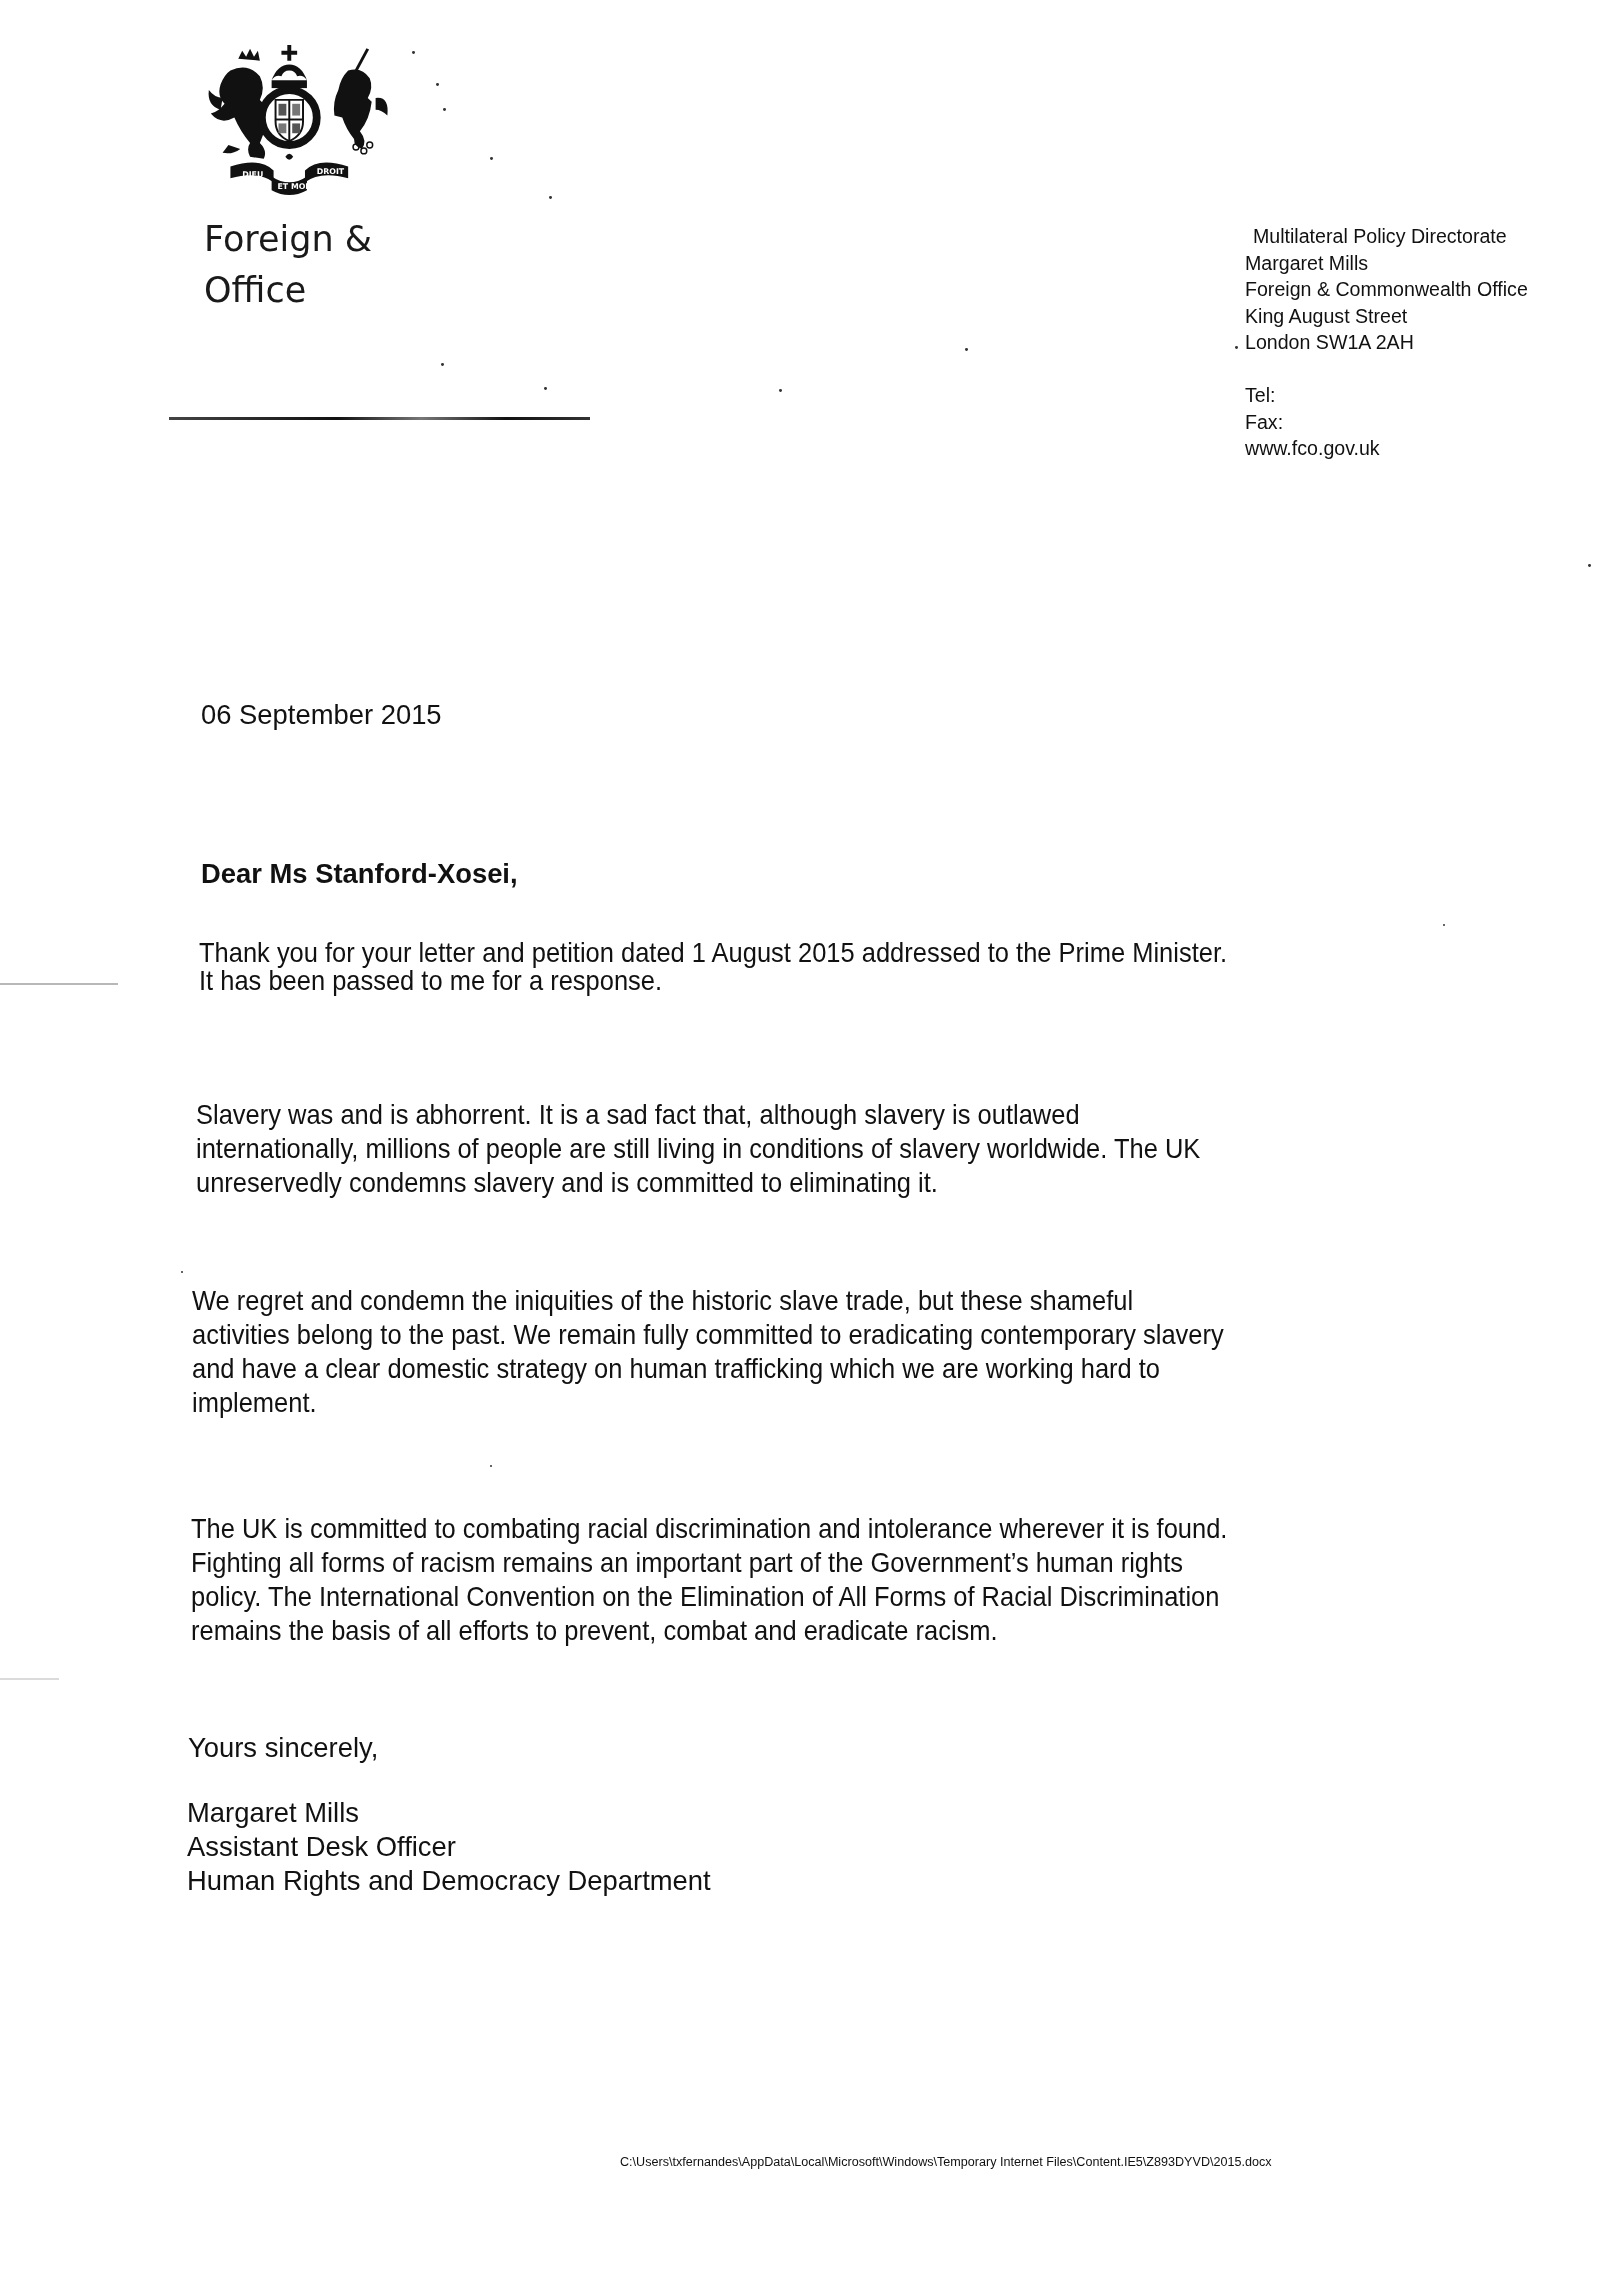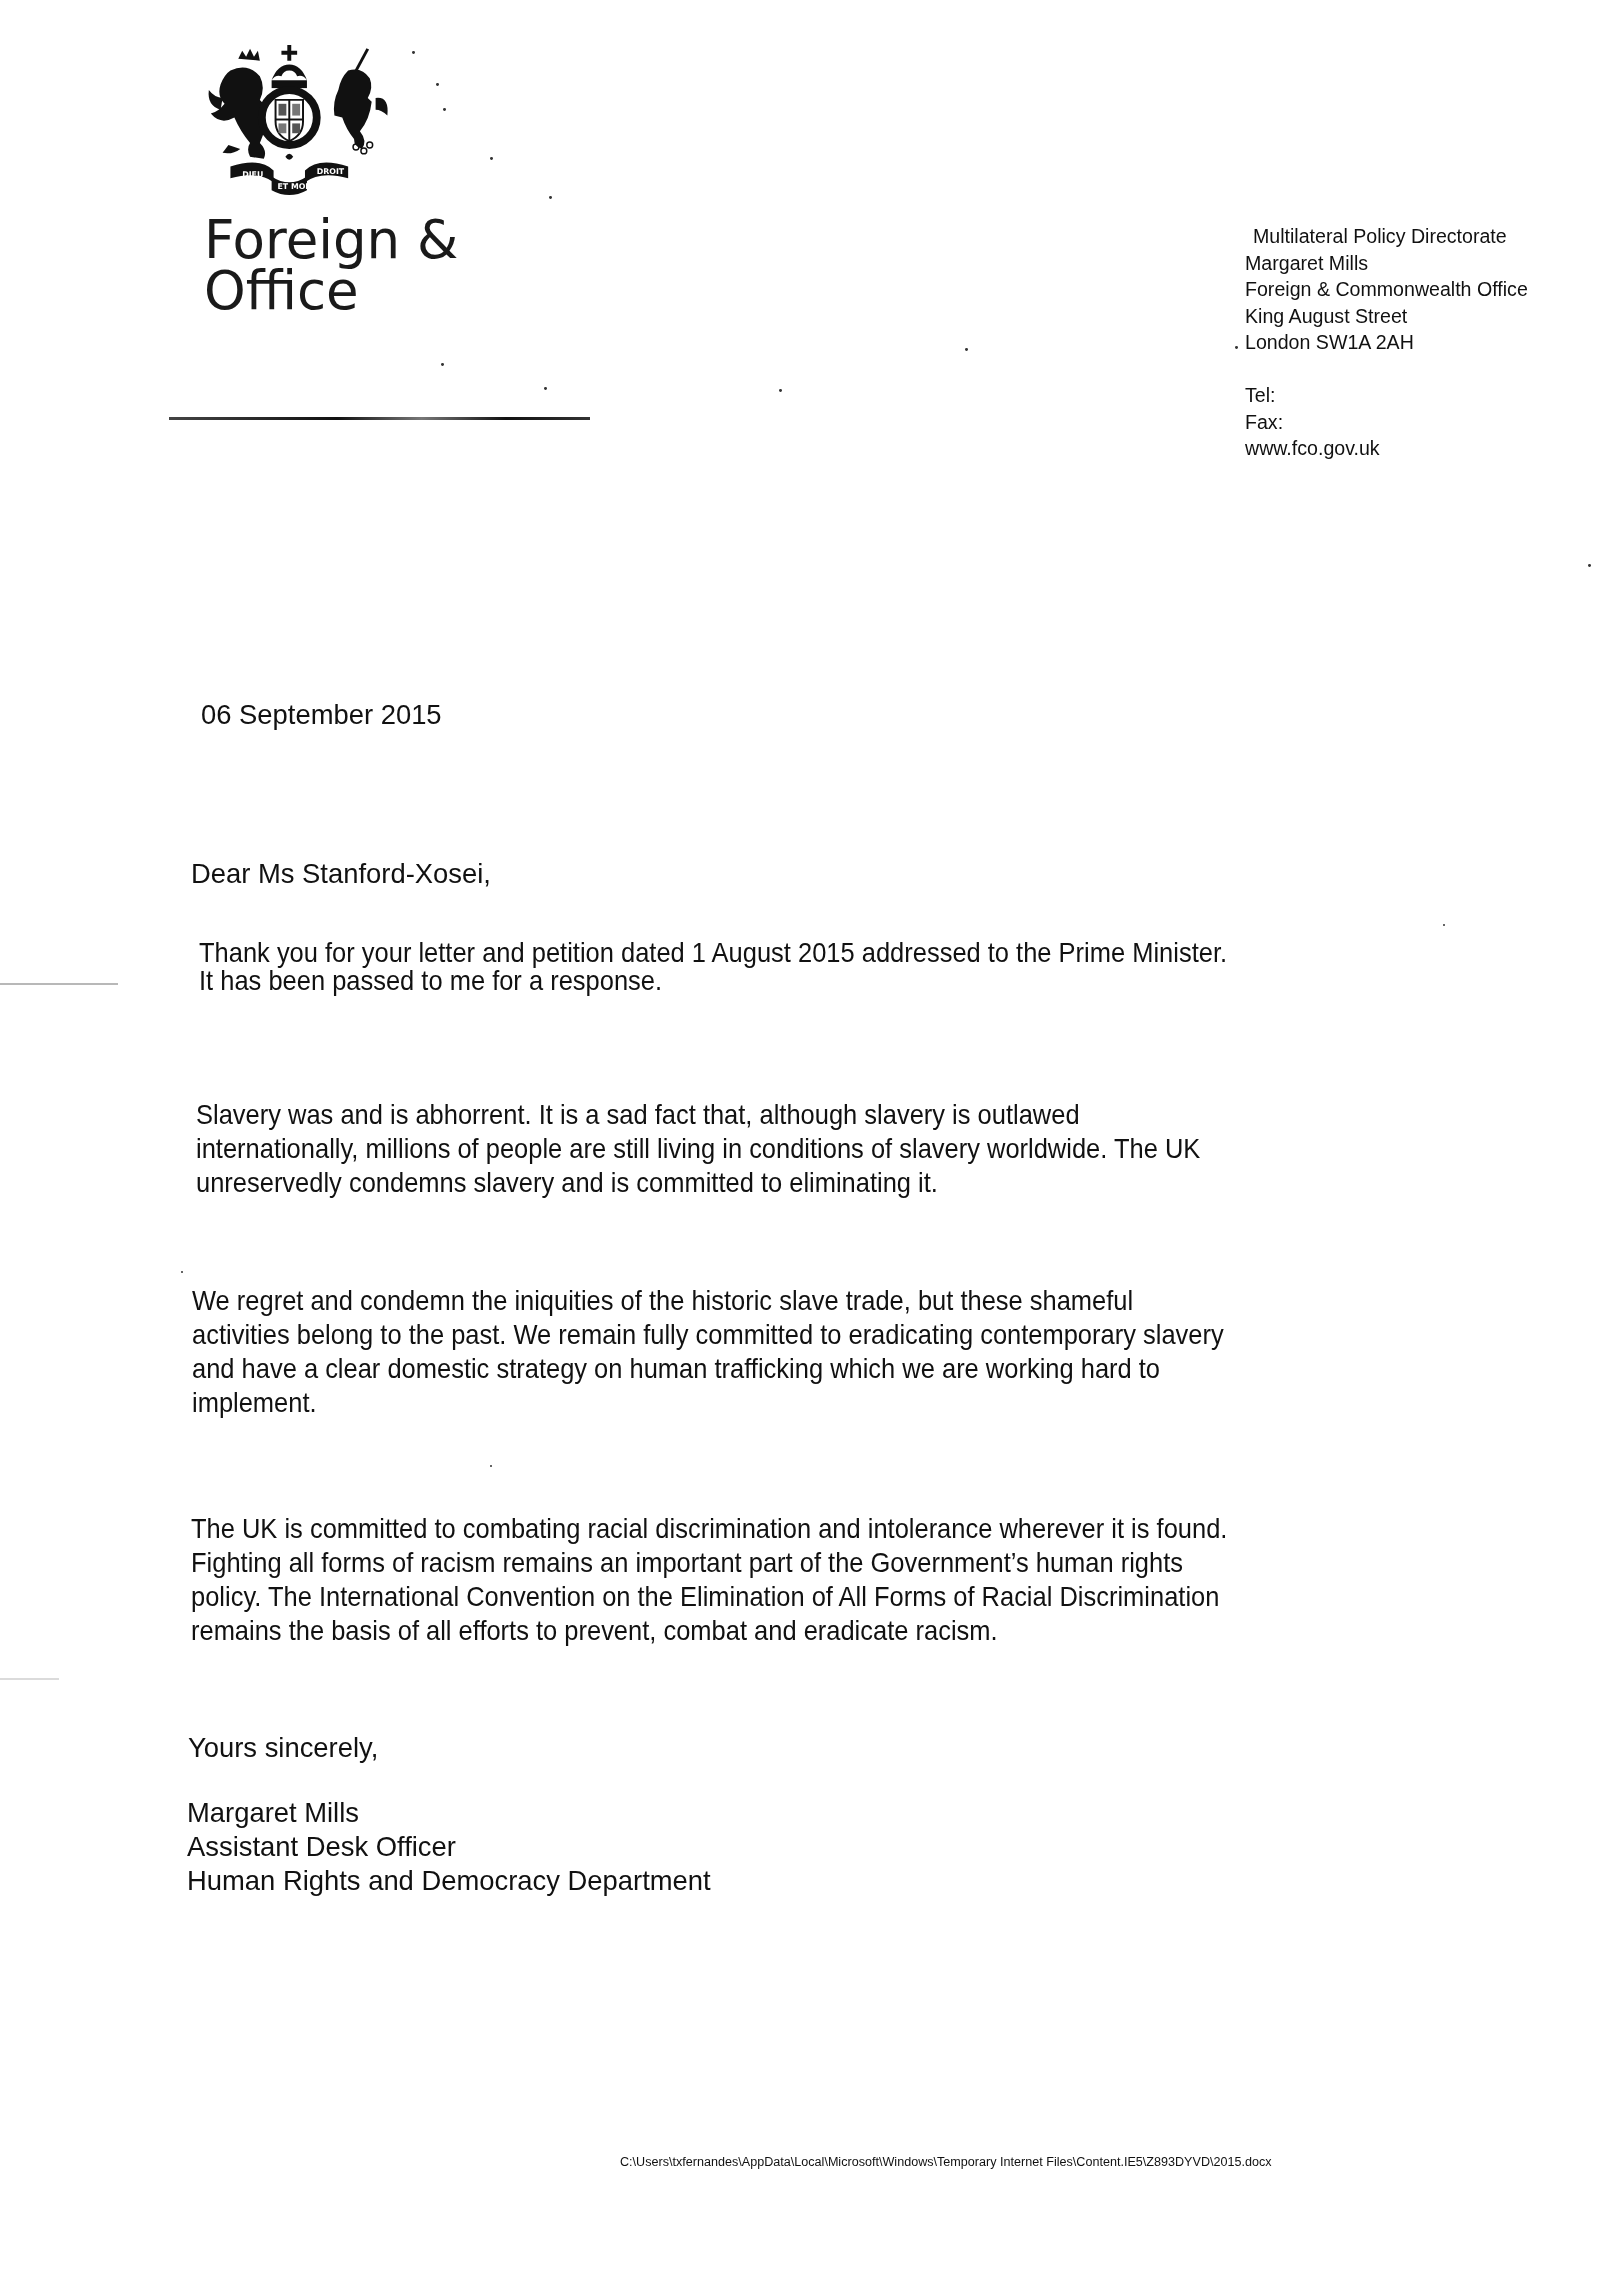--- a/index.html
+++ b/index.html
@@ -1,19 +1,19 @@
 <!DOCTYPE html>
 <html><head>
 <meta charset="utf-8">
 <style>
   html, body { margin: 0; padding: 0; background: #ffffff; }
   body { width: 1620px; height: 2292px; position: relative; overflow: hidden; color: #111; }
   .page { position: absolute; left: 0; top: 0; width: 1620px; height: 1864px; background: #fff; }
   .crest { position: absolute; left: 201px; top: 41px; width: 206px; height: 157px; }
-  .dept-name { position: absolute; left: 204px; top: 214px; font-family: "DejaVu Sans", sans-serif; font-size: 53px; line-height: 51px; color: #1a1a1a; letter-spacing: 0px; font-weight: normal; }
+  .dept-name { position: absolute; left: 204px; top: 214px; font-family: "DejaVu Sans", sans-serif; font-size: 35px; line-height: 51px; color: #1a1a1a; letter-spacing: 0px; font-weight: normal; }
   .dept-name div { white-space: nowrap; }
   .header-rule { position: absolute; left: 169px; top: 417px; width: 421px; height: 2.9px; background: linear-gradient(90deg, #444 0%, #111 40%, #777 60%, #111 80%, #333 100%); }
   .addr { position: absolute; left: 1245px; top: 223px; font-family: "Liberation Sans", sans-serif; font-size: 19.6px; line-height: 26.5px; color: #111; }
   .addr .bold { font-weight: normal; margin-left: 8px; }
   .addr .gap { height: 26.5px; }
   .body-text { position: absolute; font-family: "Liberation Sans", sans-serif; font-size: 27.4px; line-height: 34px; color: #111; white-space: nowrap; }
   .p-narrow { transform: scaleX(0.93); transform-origin: left top; }
   .footer-path { position: absolute; left: 620px; top: 2154px; font-family: "Liberation Sans", sans-serif; font-size: 13.7px; color: #111; white-space: nowrap; transform: scaleX(0.92); transform-origin: left top; }
   .speck { position: absolute; background: #333; border-radius: 50%; }
   .scan-line { position: absolute; height: 2px; background: #888; opacity: 0.6; }
@@ -76,21 +76,21 @@
     <div>King August Street</div>
     <div>London SW1A 2AH</div>
     <div class="gap"></div>
     <div>Tel:</div>
     <div>Fax:</div>
     <div>www.fco.gov.uk</div>
   </div>
 
   <div class="body-text" style="left:201px; top:698px;">06 September 2015</div>
 
-  <div class="body-text" style="left:191px; top:857px;">Dear Ms Stanford-Xosei,</div>
+  <div class="body-text" style="left:201px; top:857px;font-weight:bold;">Dear Ms Stanford-Xosei,</div>
 
   <div class="body-text p-narrow" style="left:199px; top:936px;">
     <div>Thank you for your letter and petition dated 1 August 2015 addressed to the Prime Minister.</div>
     <div style="margin-top:-5.9px;">It has been passed to me for a response.</div>
   </div>
 
   <div class="body-text p-narrow" style="left:196px; top:1098px;">
     <div>Slavery was and is abhorrent.  It is a sad fact that, although slavery is outlawed</div>
     <div>internationally, millions of people are still living in conditions of slavery worldwide.  The UK</div>
     <div>unreservedly condemns slavery and is committed to eliminating it.</div>

